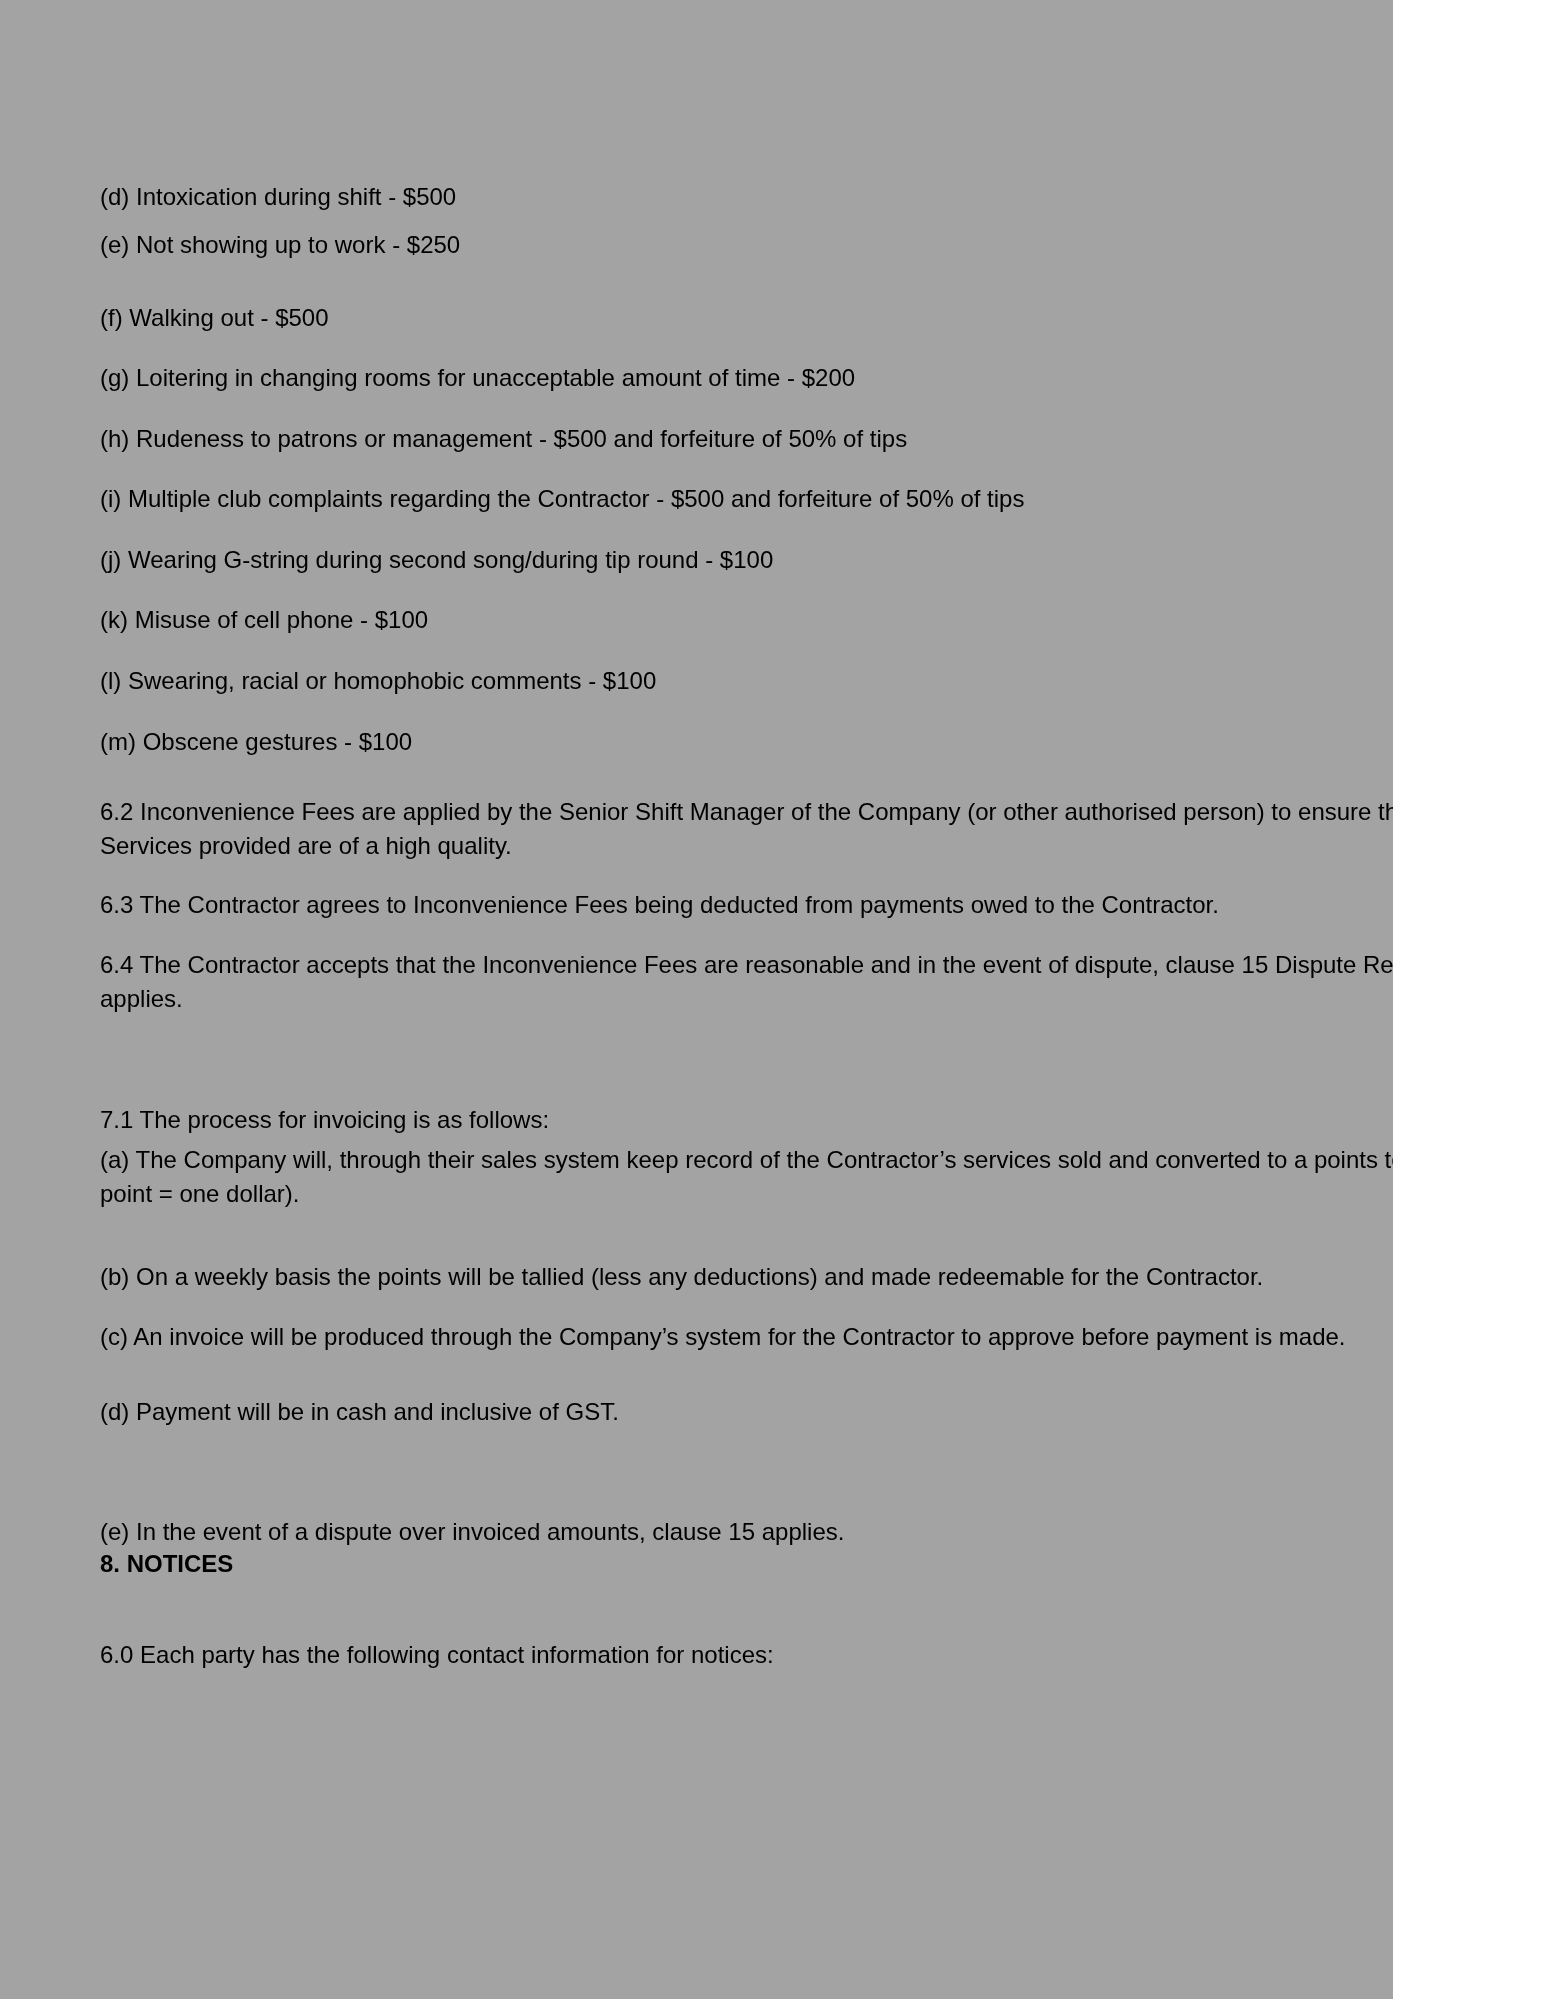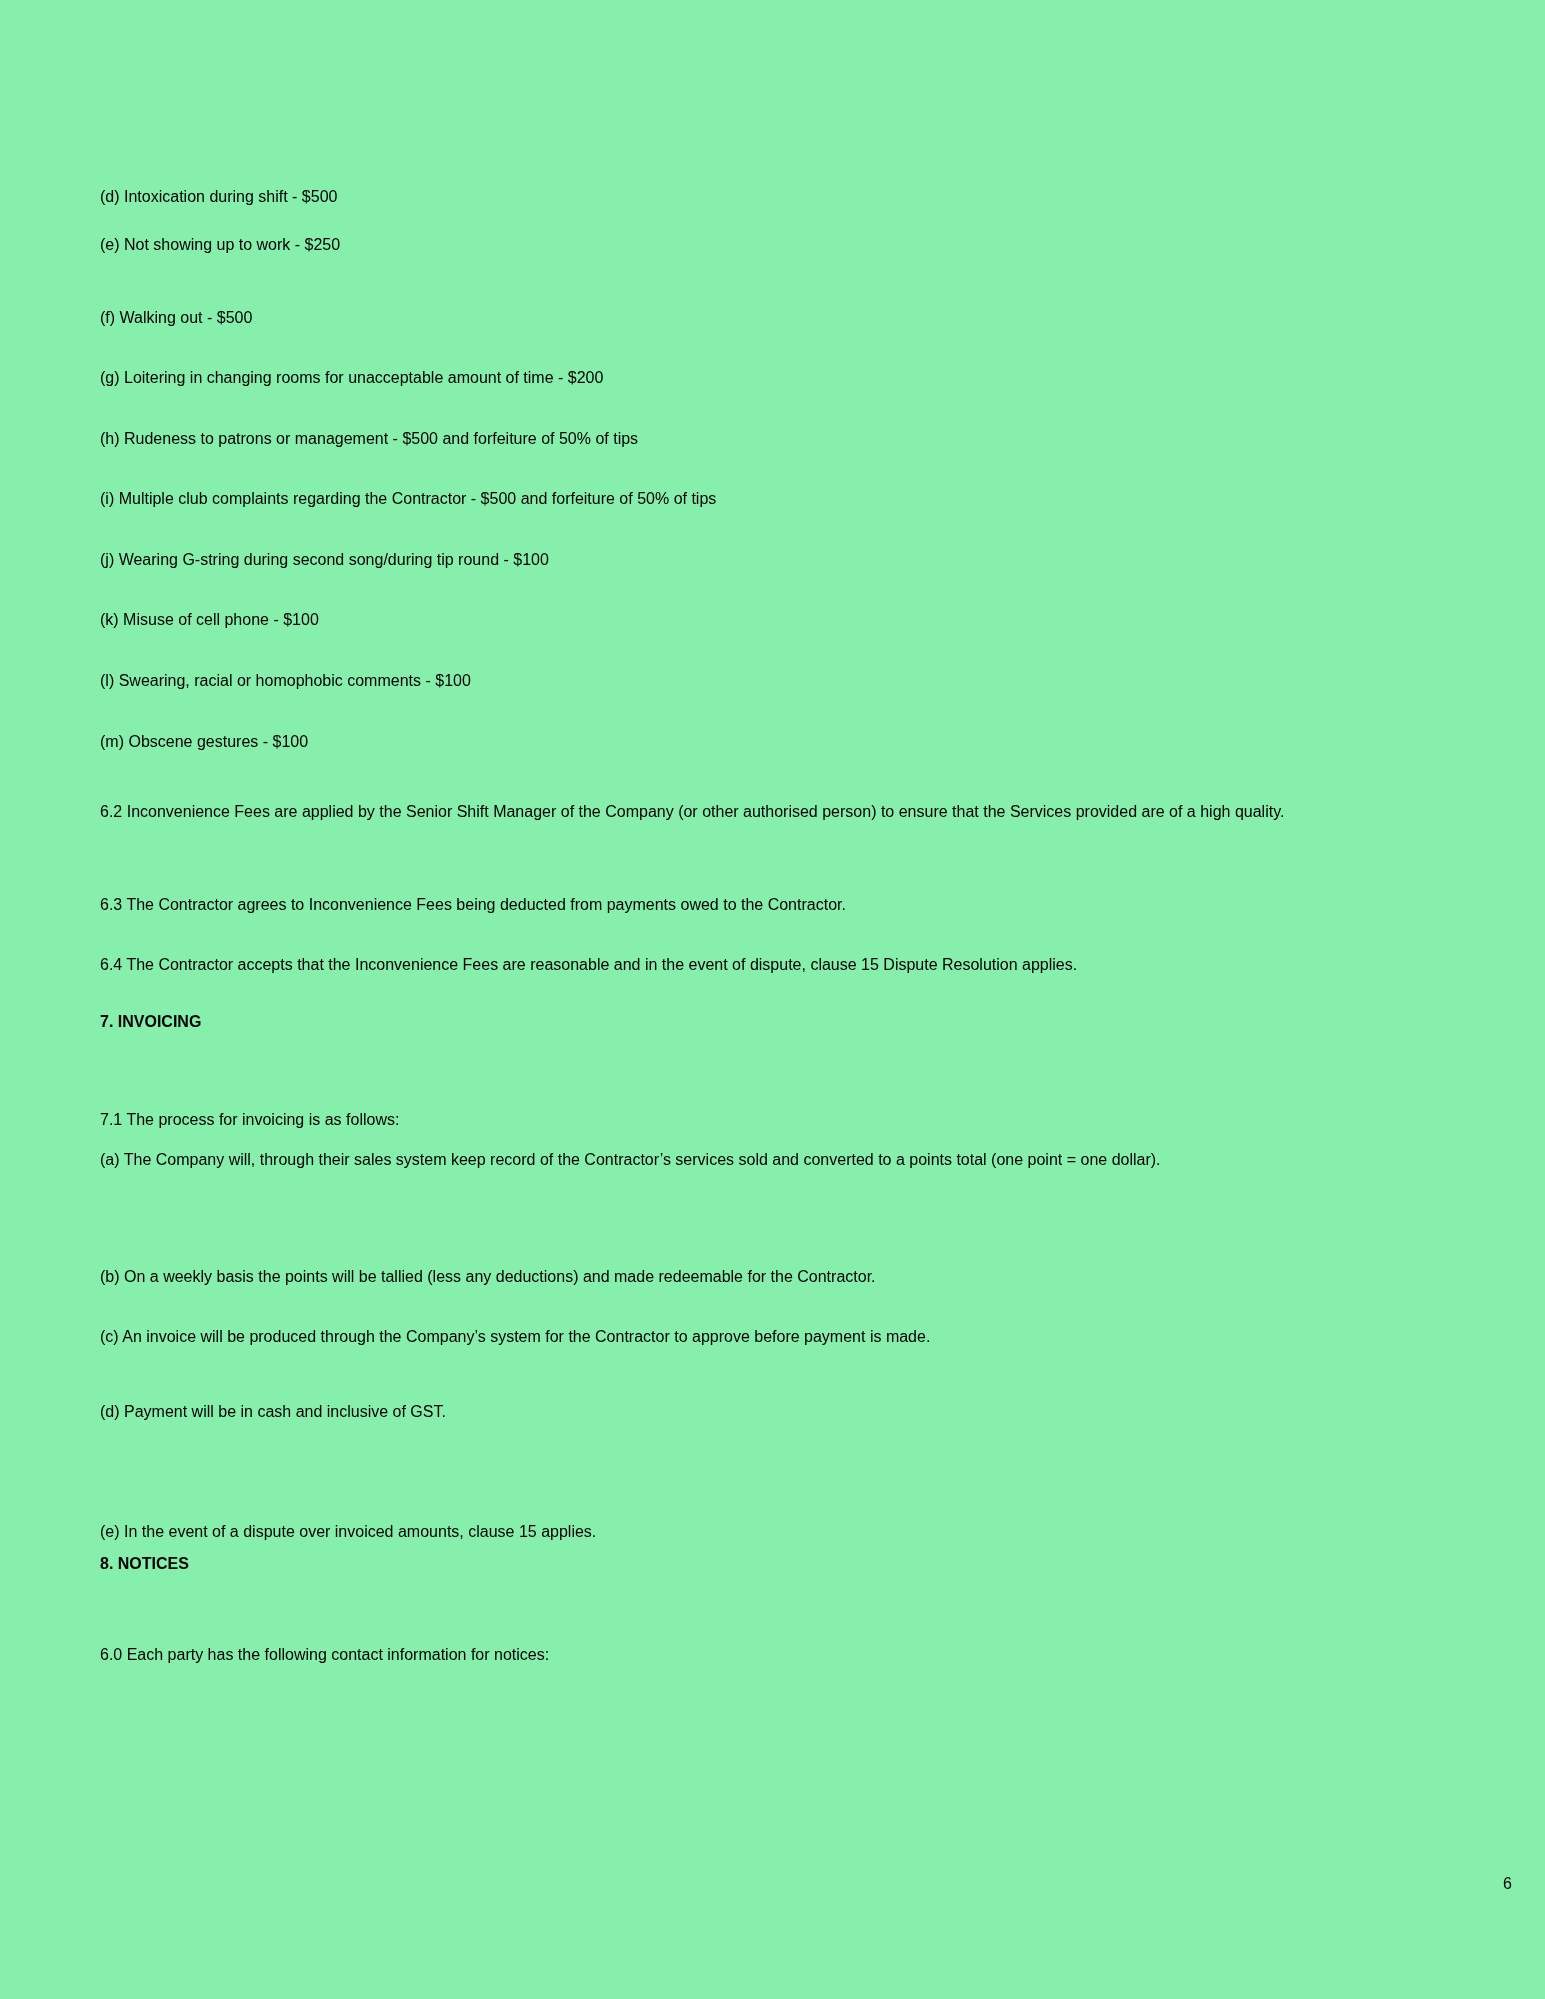--- a/index.html
+++ b/index.html
@@ -2,26 +2,26 @@
 <html><head>
 <meta charset="utf-8">
 <style>
   html, body {
     margin: 0;
     padding: 0;
     background: #ffffff;
   }
   .page {
     position: relative;
-    width: 1545px;
+    width: 1393px;
     height: 1999px;
-    background: #86efac;
+    background: #a3a3a3;
     overflow: hidden;
     font-family: "Liberation Sans", "DejaVu Sans", sans-serif;
-    font-size: 16px;
+    font-size: 24px;
     line-height: 34px;
     color: #000000;
   }
   .t {
     position: absolute;
     left: 100px;
     width: 1412px;
     margin: 0;
     white-space: normal;
   }
@@ -42,21 +42,20 @@
   <p class="t" style="top:482px">(i) Multiple club complaints regarding the Contractor - $500 and forfeiture of 50% of tips</p>
   <p class="t" style="top:543px">(j) Wearing G-string during second song/during tip round - $100</p>
   <p class="t" style="top:603px">(k) Misuse of cell phone - $100</p>
   <p class="t" style="top:664px">(l) Swearing, racial or homophobic comments - $100</p>
   <p class="t" style="top:725px">(m) Obscene gestures - $100</p>
 
   <p class="t center" style="top:795px">6.2 Inconvenience Fees are applied by the Senior Shift Manager of the Company (or other authorised person) to ensure that the Services provided are of a high quality.</p>
   <p class="t" style="top:888px">6.3 The Contractor agrees to Inconvenience Fees being deducted from payments owed to the Contractor.</p>
   <p class="t" style="top:948px">6.4 The Contractor accepts that the Inconvenience Fees are reasonable and in the event of dispute, clause 15 Dispute Resolution applies.</p>
 
-  <p class="t bold" style="top:1005px">7. INVOICING</p>
 
   <p class="t" style="top:1103px">7.1 The process for invoicing is as follows:</p>
   <p class="t center" style="top:1143px">(a) The Company will, through their sales system keep record of the Contractor’s services sold and converted to a points total (one point = one dollar).</p>
   <p class="t" style="top:1260px">(b) On a weekly basis the points will be tallied (less any deductions) and made redeemable for the Contractor.</p>
   <p class="t" style="top:1320px">(c) An invoice will be produced through the Company’s system for the Contractor to approve before payment is made.</p>
   <p class="t" style="top:1395px">(d) Payment will be in cash and inclusive of GST.</p>
   <p class="t" style="top:1515px">(e) In the event of a dispute over invoiced amounts, clause 15 applies.</p>
 
   <p class="t bold" style="top:1547px">8. NOTICES</p>
 

